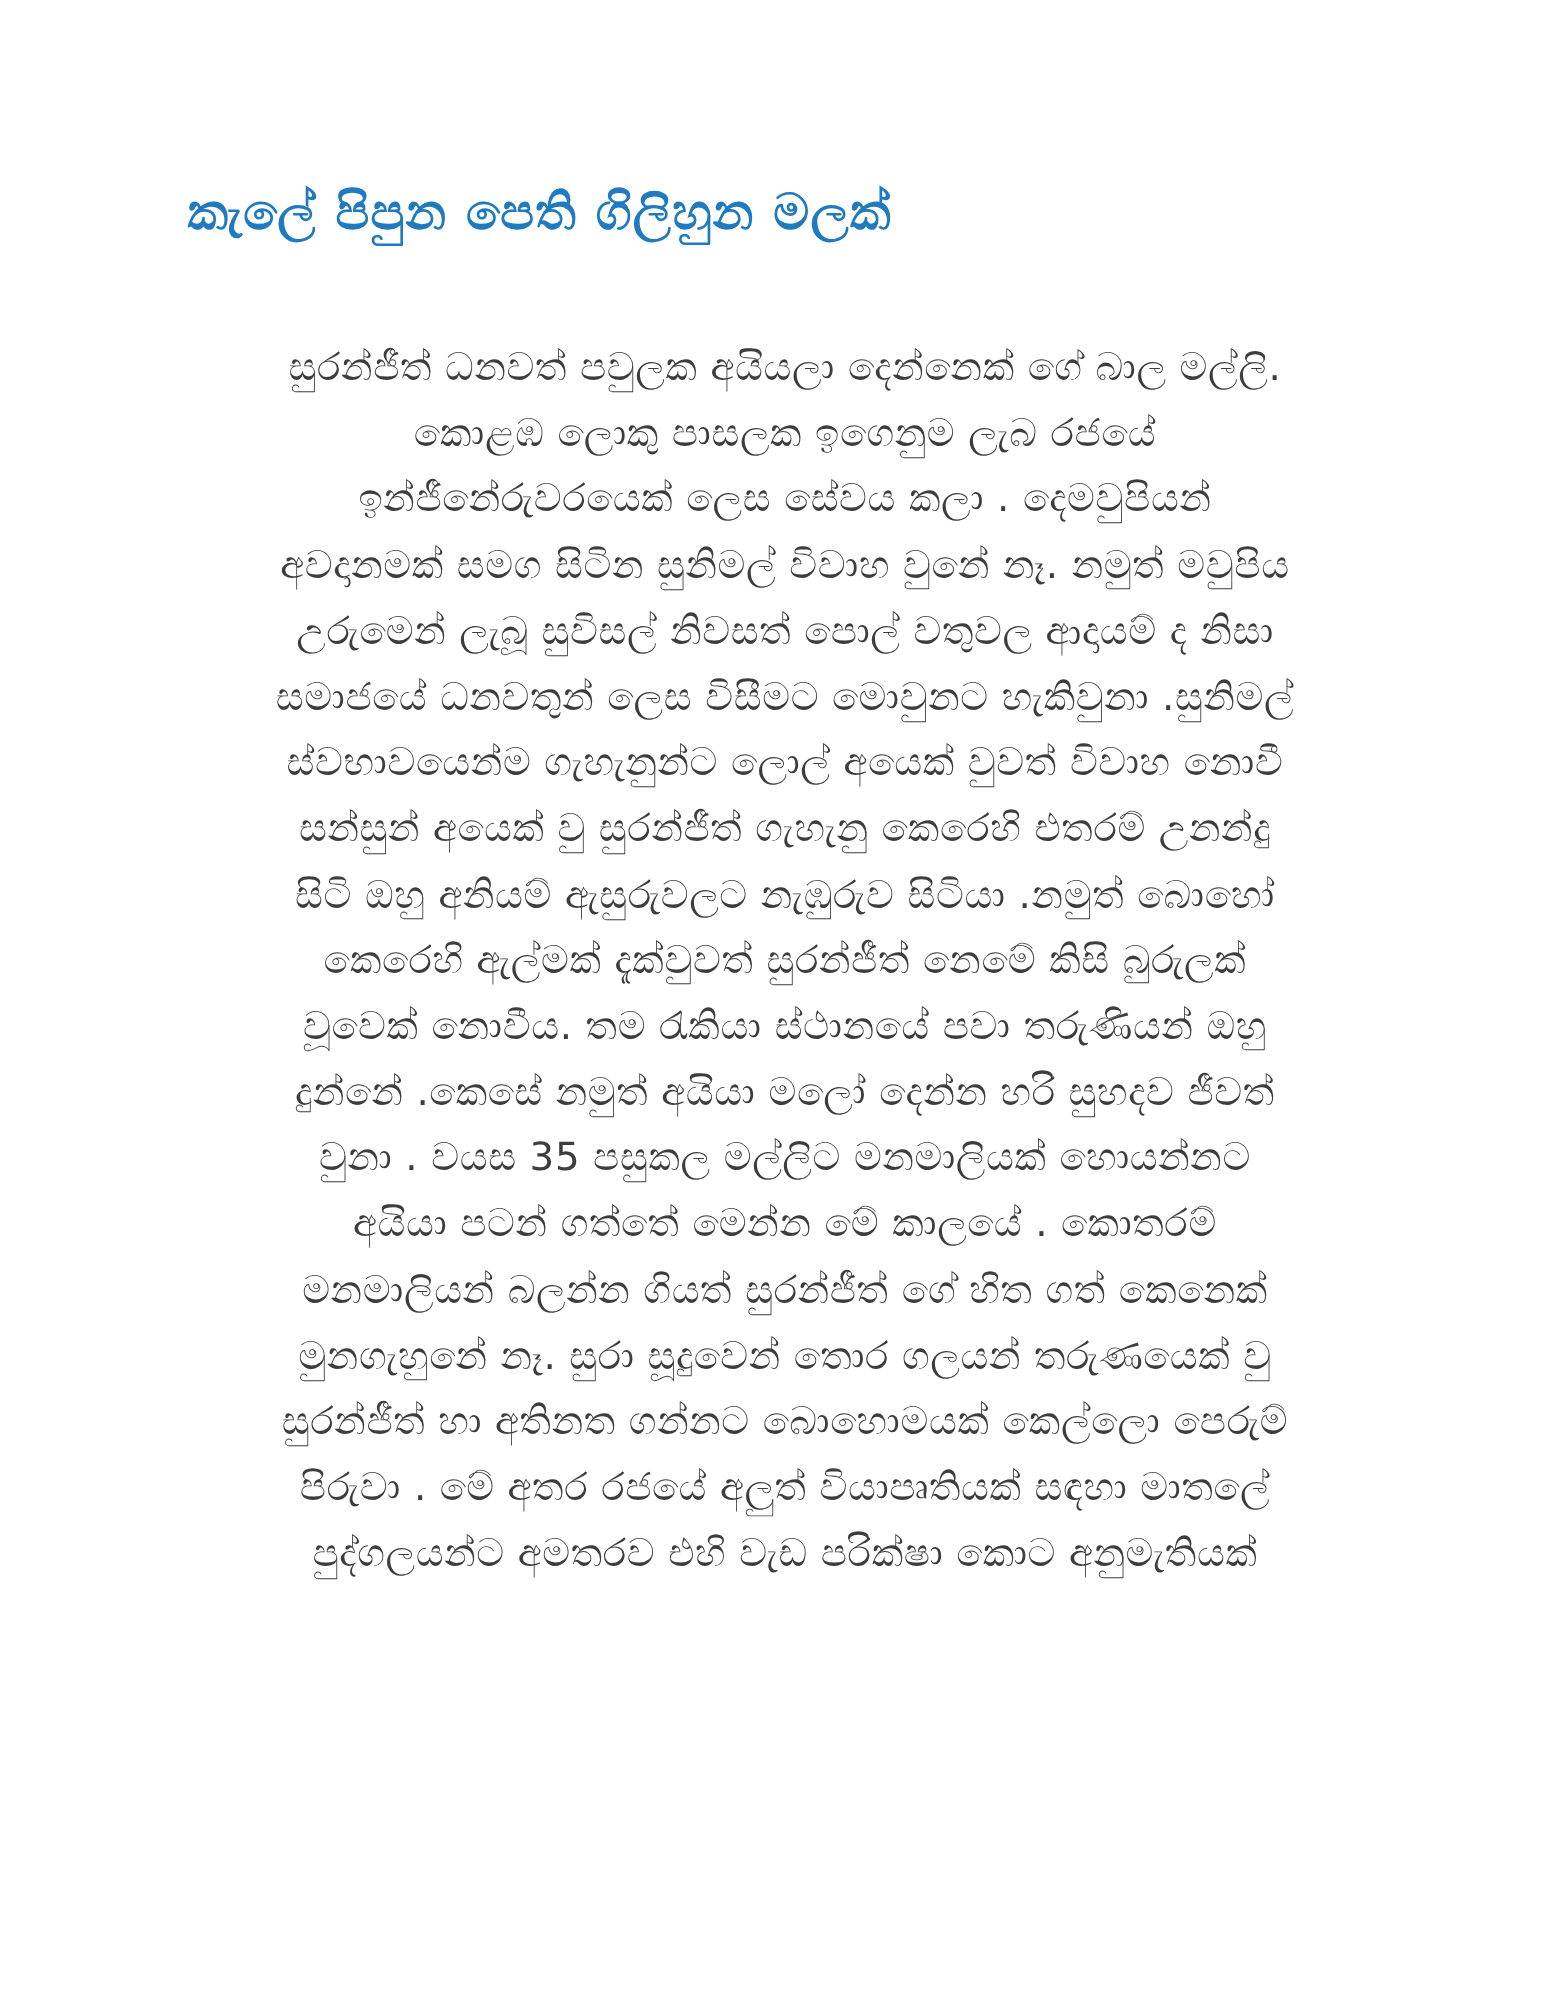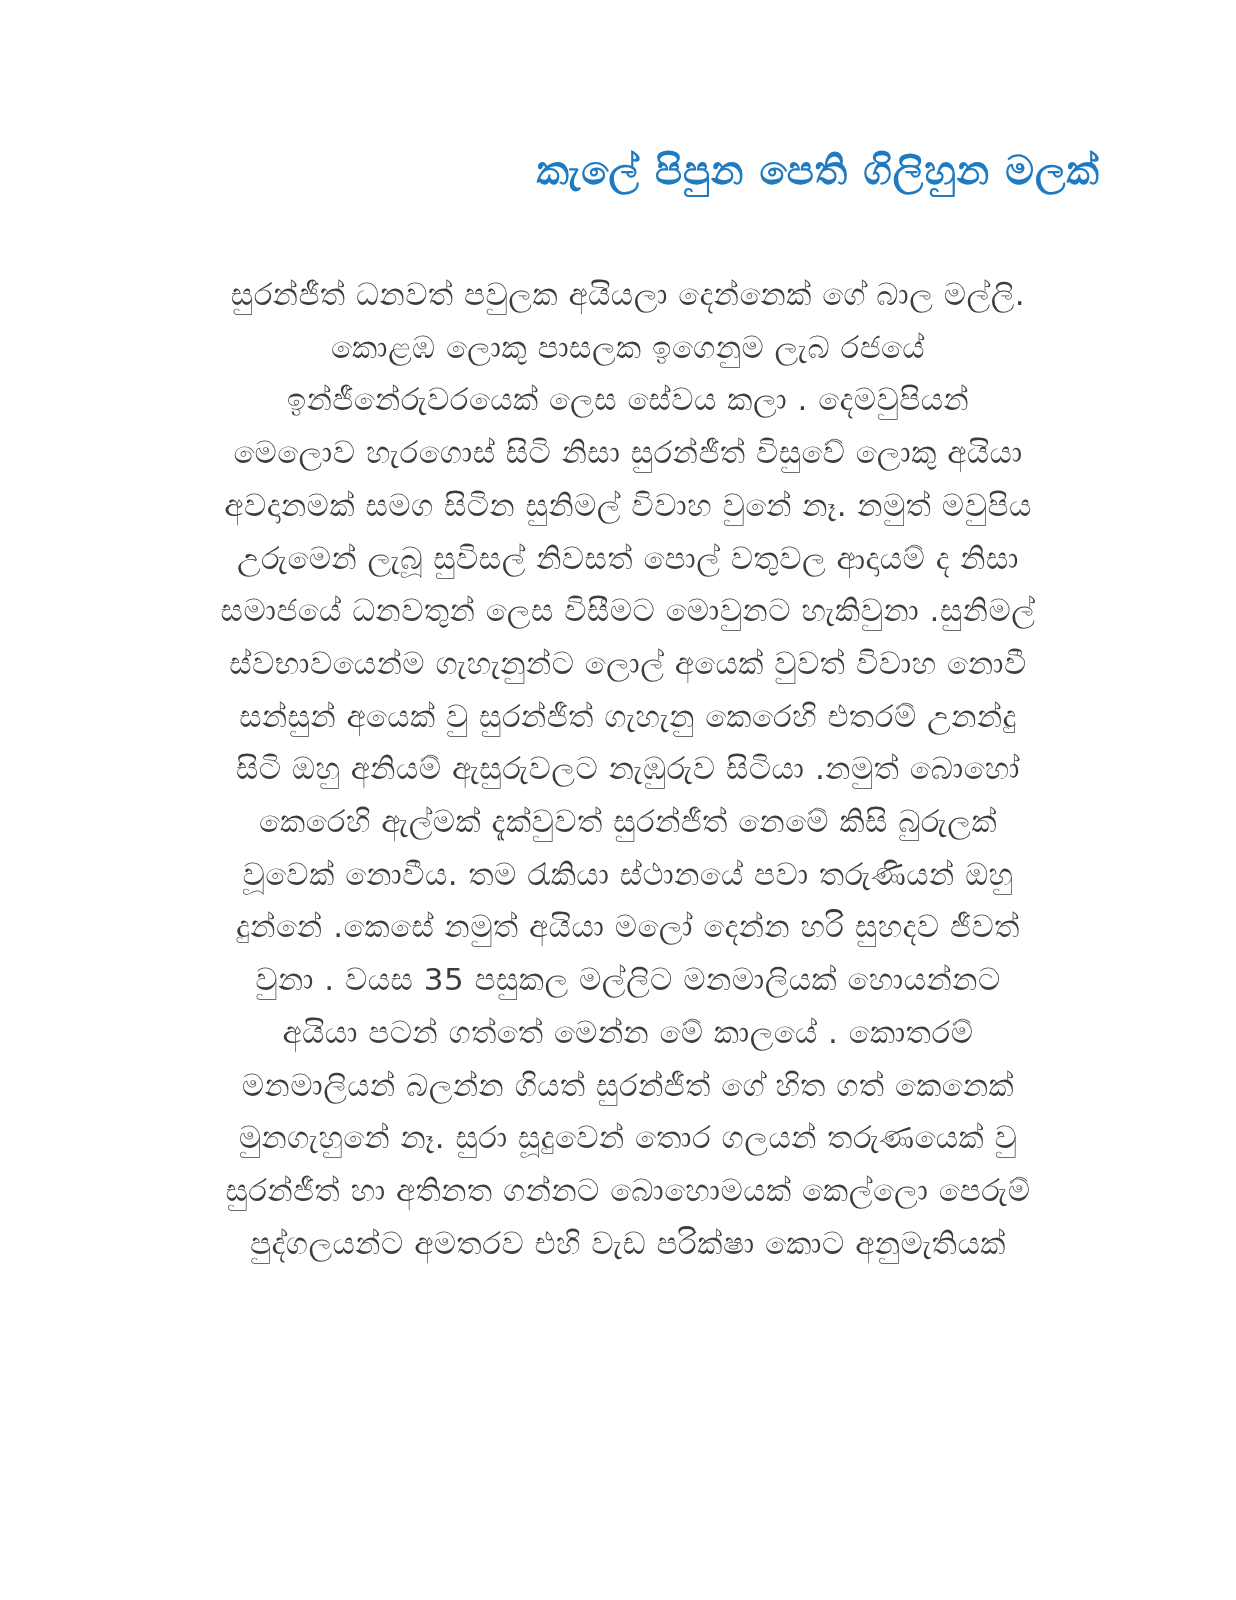--- a/index.html
+++ b/index.html
@@ -38,36 +38,36 @@
     line-height: 52.7px;
     white-space: nowrap;
     letter-spacing: 0.5px;
     text-align: center;
   }
 </style>
 </head>
 <body>
 
 <div class="page" style="background: rgb(255, 255, 255);">
-  <h1 class="title" style="color: rgb(31, 122, 192); text-align: right;">කැලේ පිපුන පෙති ගිලිහුන මලක්</h1>
+  <h1 class="title" style="color: rgb(31, 122, 192);">කැලේ පිපුන පෙති ගිලිහුන මලක්</h1>
 
   <div class="body-paragraph" style="color: rgb(61, 61, 61);">
       <div class="line">සුරන්ජීත් ධනවත් පවුලක අයියලා දෙන්නෙක් ගේ බාල මල්ලි.</div>
       <div class="line">කොළඹ ලොකු පාසලක ඉගෙනුම ලැබ රජයේ</div>
       <div class="line">ඉන්ජීනේරුවරයෙක් ලෙස සේවය කලා . දෙමවුපියන්</div>
-      <div class="line">මෙලොව හැරගොස් සිටි නිසා සුරන්ජීත් විසුවේ ලොකු අයියා</div>
       <div class="line">අවදානමක් සමග සිටින සුනිමල් විවාහ වුනේ නෑ. නමුත් මවුපිය</div>
       <div class="line">උරුමෙන් ලැබූ සුවිසල් නිවසත් පොල් වතුවල ආදායම් ද නිසා</div>
       <div class="line">සමාජයේ ධනවතුන් ලෙස විසීමට මොවුනට හැකිවුනා .සුනිමල්</div>
       <div class="line">ස්වභාවයෙන්ම ගැහැනුන්ට ලොල් අයෙක් වුවත් විවාහ නොවී</div>
       <div class="line">සන්සුන් අයෙක් වු සුරන්ජීත් ගැහැනු කෙරෙහි එතරම් උනන්දු</div>
       <div class="line">සිටි ඔහු අනියම් ඇසුරුවලට නැඹුරුව සිටියා .නමුත් බොහෝ</div>
       <div class="line">කෙරෙහි ඇල්මක් දැක්වුවත් සුරන්ජීත් නෙමේ කිසි බුරුලක්</div>
       <div class="line">වූවෙක් නොවීය. තම රැකියා ස්ථානයේ පවා තරුණියන් ඔහු</div>
       <div class="line">දුන්නේ .කෙසේ නමුත් අයියා මලෝ දෙන්න හරි සුහදව ජීවත්</div>
       <div class="line">වුනා . වයස 35 පසුකල මල්ලිට මනමාලියක් හොයන්නට</div>
       <div class="line">අයියා පටන් ගත්තේ මෙන්න මේ කාලයේ . කොතරම්</div>
       <div class="line">මනමාලියන් බලන්න ගියත් සුරන්ජීත් ගේ හිත ගත් කෙනෙක්</div>
       <div class="line">මුනගැහුනේ නෑ. සුරා සූදුවෙන් තොර ගලයන් තරුණයෙක් වු</div>
       <div class="line">සුරන්ජීත් හා අතිනත ගන්නට බොහොමයක් කෙල්ලො පෙරුම්</div>
+      <div class="line">පිරුවා . මේ අතර රජයේ අලුත් වියාපෘතියක් සඳහා මාතලේ</div>
       <div class="line">පුද්ගලයන්ට අමතරව එහි වැඩ පරික්ෂා කොට අනුමැතියක්</div>
     </div>
 </div>
 
 </body></html>

